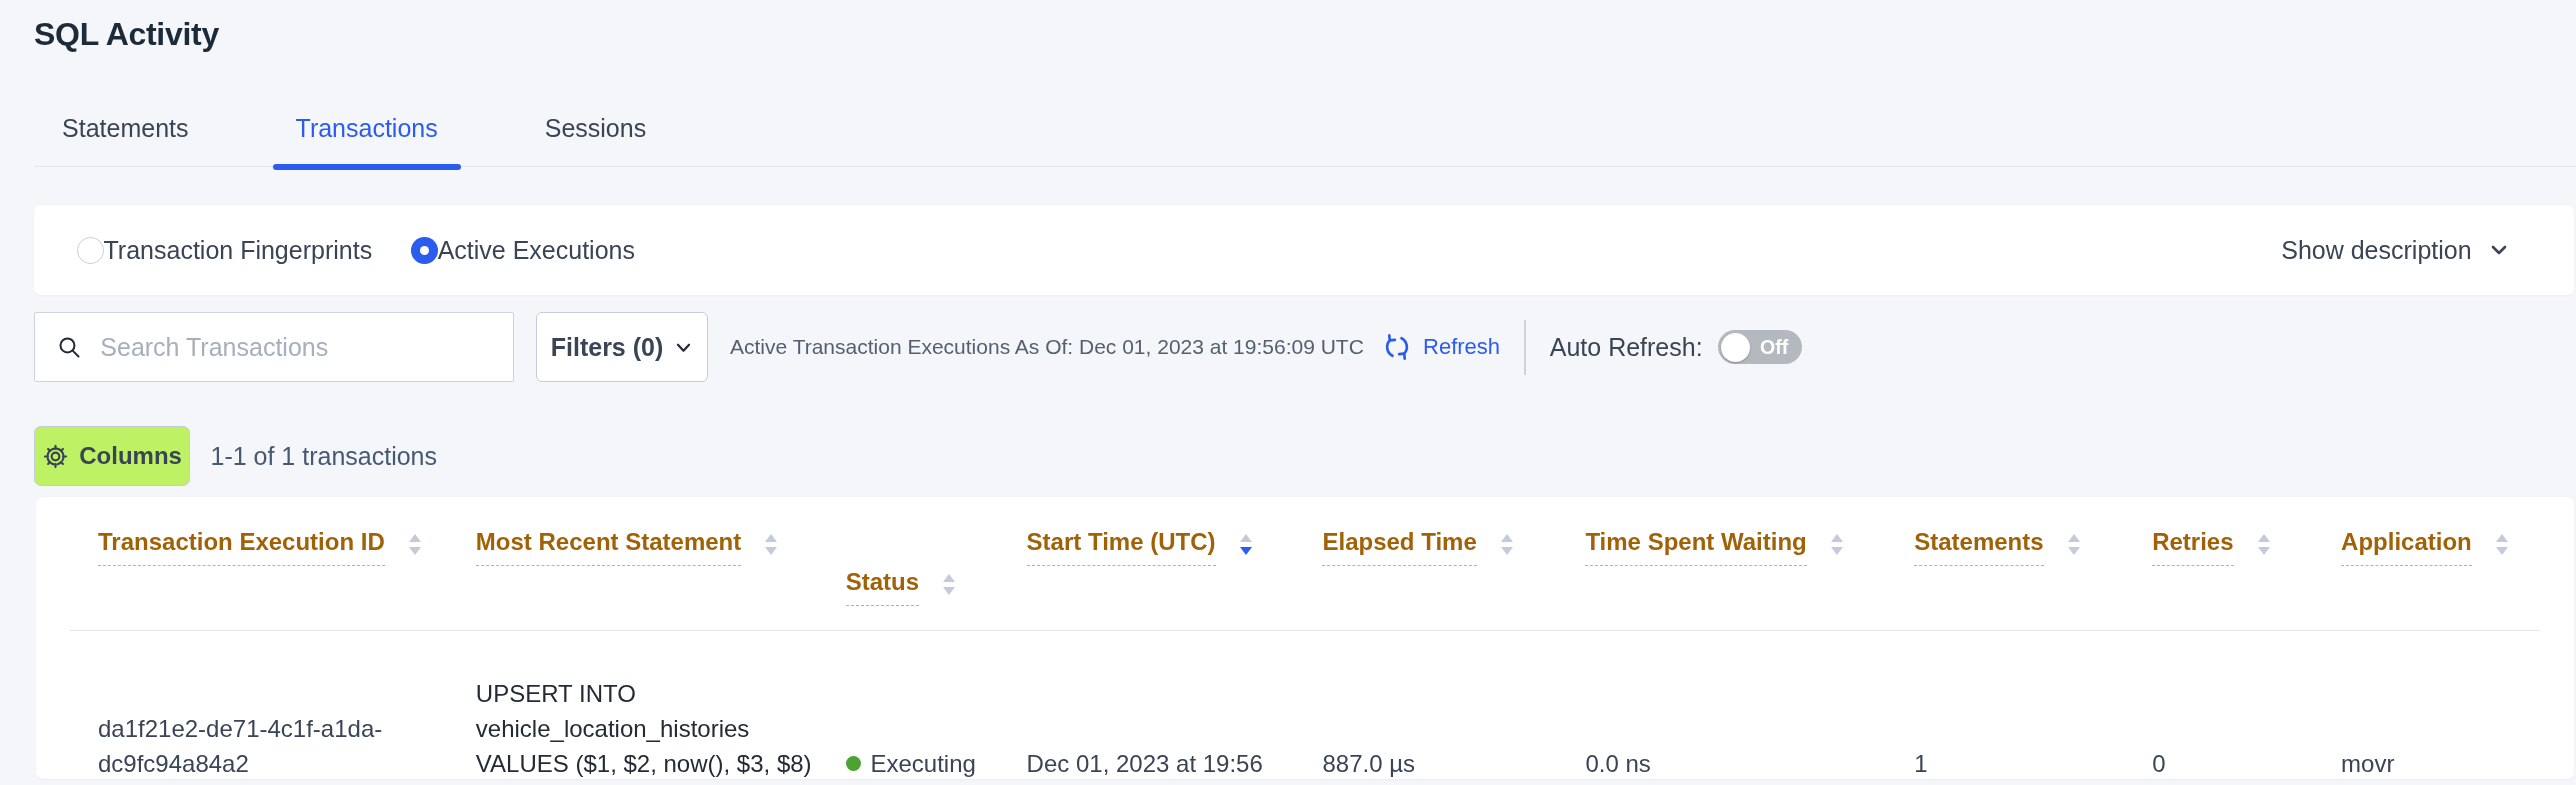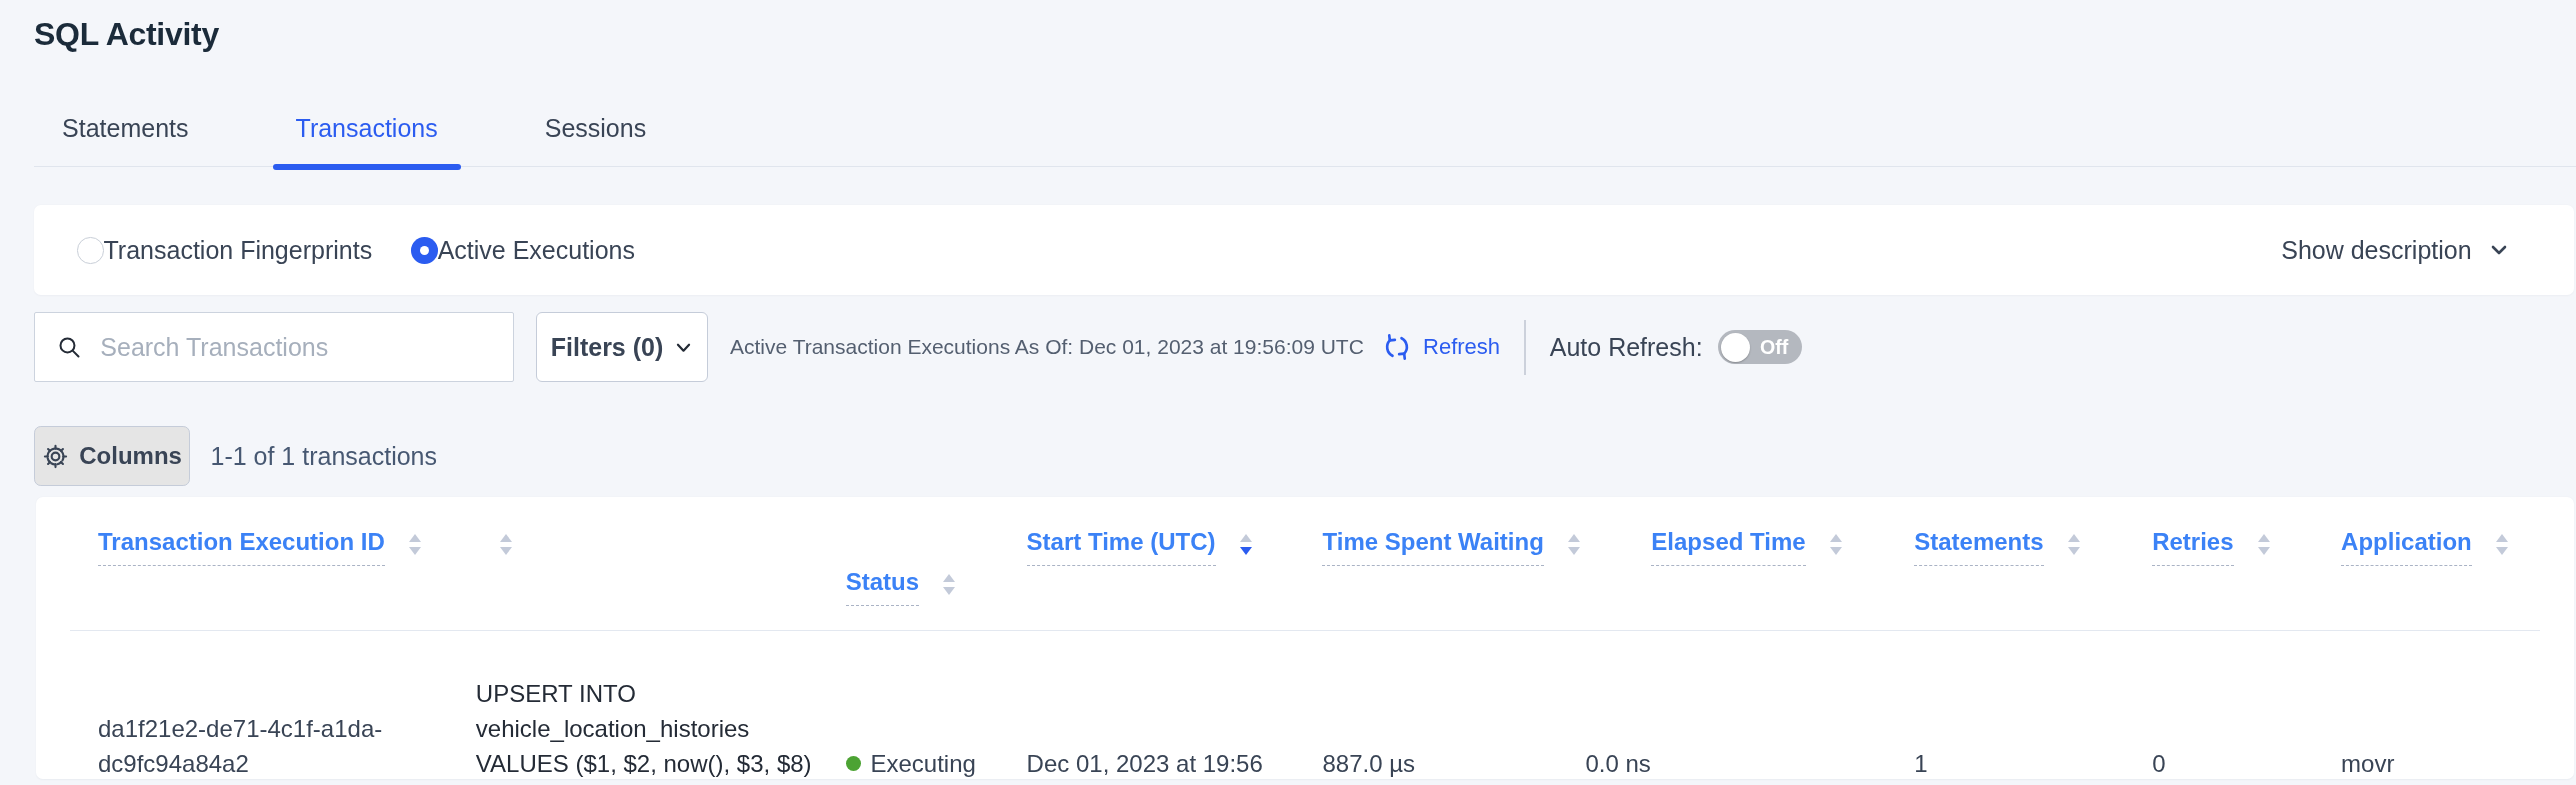--- a/index.html
+++ b/index.html
@@ -105,42 +105,42 @@
     box-shadow:0 0.9px 1.7px rgba(0,0,0,0.25);
   }
   .toggle-state{
     margin-left:auto; margin-right:13.7px;
     color:#fff; font-size:19.6px; font-weight:700;
   }
   
   .results-bar{ margin:44px 0 0 34px; display:flex; align-items:center; height:60px; }
   .columns-btn{
     width:156px; height:60px;
-    background:#e5e5e5; border:1.7px solid #c5ccd9; border-radius:6.8px;
+    background:#bef264; border:1.7px solid #c5ccd9; border-radius:6.8px;
     display:flex; align-items:center; justify-content:center; gap:10.2px;
     font-size:24px; font-weight:700; color:#394455; cursor:pointer;
   }
   .results-count{ margin-left:20.5px; font-size:25px; font-weight:500; color:#475872; }
   
   .table-card{
     margin:10.2px 0 0 36px;
     width:2538px; height:282px;
     background:#fff; border-radius:6.8px;
     box-shadow:0 0.9px 1.7px rgba(40,55,80,0.05);
     padding:0 34px;
     overflow:hidden;
   }
   .thead{
     display:flex; align-items:flex-start;
     padding-top:31px;
     border-bottom:1.7px solid #e3e8f0;
   }
   .th{ display:flex; align-items:flex-start; padding-bottom:24px; cursor:pointer; }
   .th-label{
-    font-size:24px; font-weight:700; color:#3b82f6;
+    font-size:24px; font-weight:700; color:#a16207;
     border-bottom:1.7px dashed #aab3c5; padding-bottom:9.4px;
     white-space:nowrap;
   }
   .sort{ display:flex; flex-direction:column; gap:5.1px; margin-left:24px; margin-top:6px; }
   .tri{ width:0; height:0; border-left:6.8px solid transparent; border-right:6.8px solid transparent; }
   .tri.up{ border-bottom:8.5px solid #c3cad9; }
   .tri.down{ border-top:8.5px solid #c3cad9; }
   .th.sorted .tri.down{ border-top-color:#2b5cf0; }
   .trow{
     display:flex; align-items:flex-end;
@@ -254,48 +254,49 @@
 <div class="table-card">
   <div class="thead">
     <div class="th c1">
       <span class="th-label">Transaction Execution ID</span>
       <span class="sort">
           <i class="tri up"></i>
           <i class="tri down"></i>
         </span>
     </div>
     <div class="th c2">
+      <span class="th-label">Most Recent Statement</span>
       <span class="sort">
           <i class="tri up"></i>
           <i class="tri down"></i>
         </span>
     </div>
     <div class="th c3">
       <span class="th-label">Status</span>
       <span class="sort">
           <i class="tri up"></i>
           <i class="tri down"></i>
         </span>
     </div>
     <div class="th c4 sorted">
       <span class="th-label">Start Time (UTC)</span>
       <span class="sort">
           <i class="tri up"></i>
           <i class="tri down"></i>
         </span>
     </div>
+    <div class="th c5">
+      <span class="th-label">Elapsed Time</span>
+      <span class="sort">
+          <i class="tri up"></i>
+          <i class="tri down"></i>
+        </span>
+    </div>
     <div class="th c6">
       <span class="th-label">Time Spent Waiting</span>
-      <span class="sort">
-          <i class="tri up"></i>
-          <i class="tri down"></i>
-        </span>
-    </div>
-    <div class="th c5">
-      <span class="th-label">Elapsed Time</span>
       <span class="sort">
           <i class="tri up"></i>
           <i class="tri down"></i>
         </span>
     </div>
     <div class="th c7">
       <span class="th-label">Statements</span>
       <span class="sort">
           <i class="tri up"></i>
           <i class="tri down"></i>

